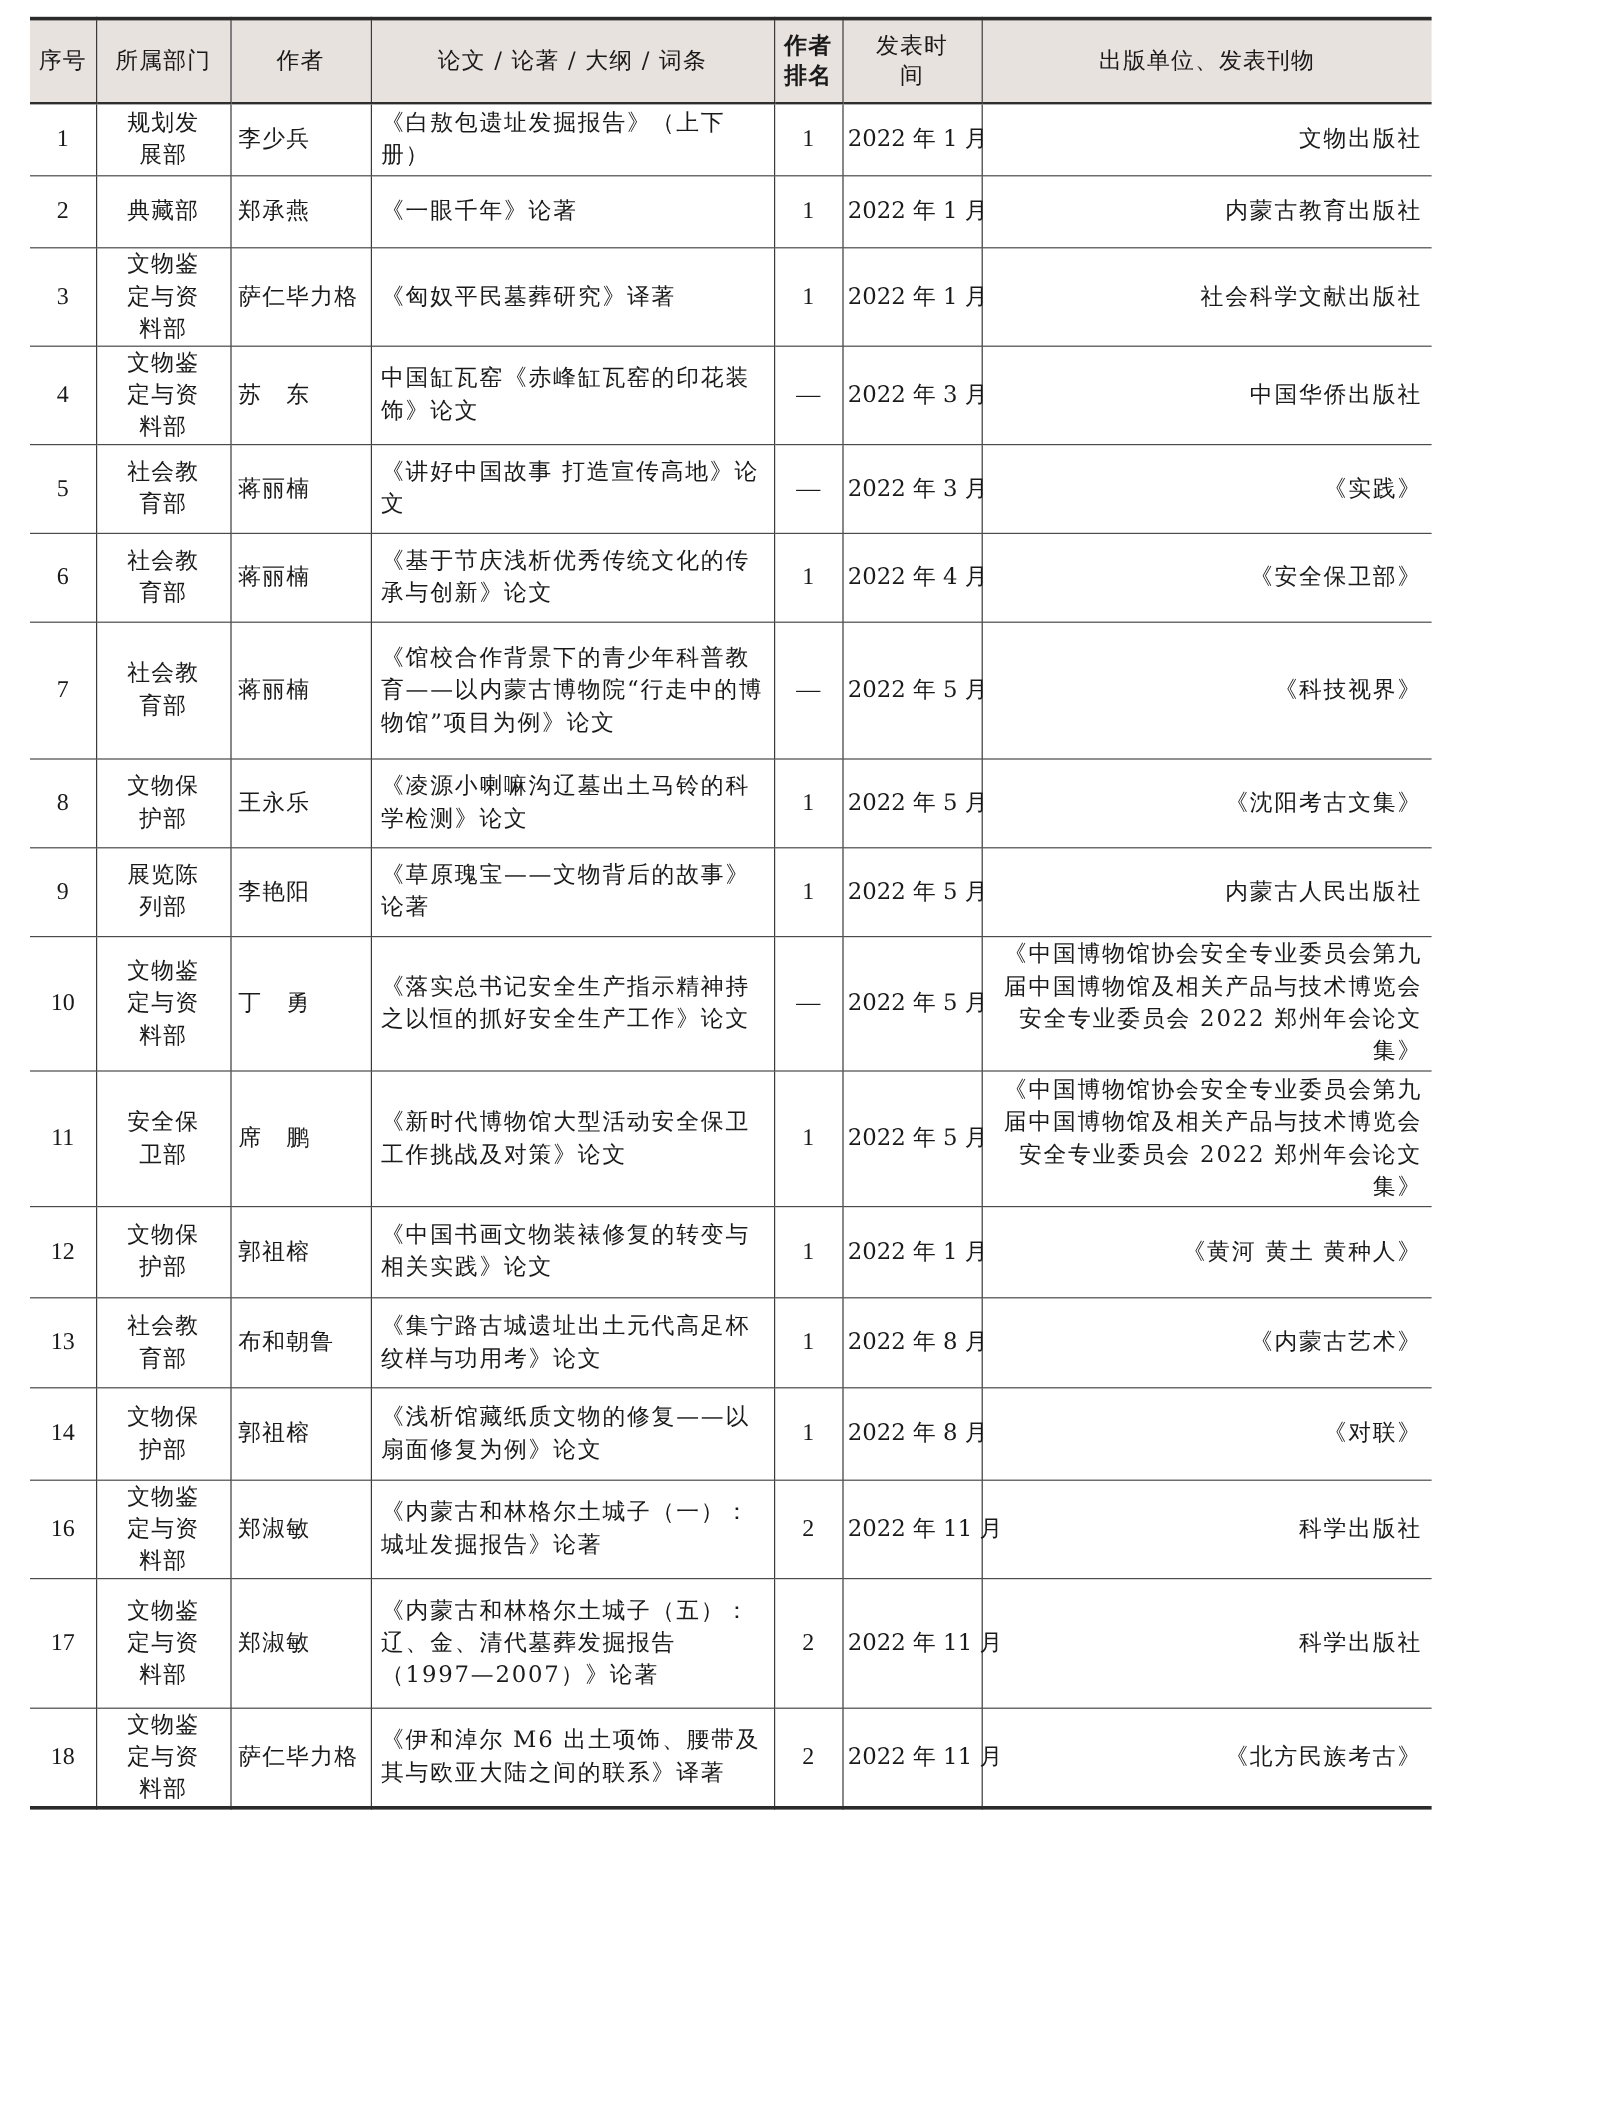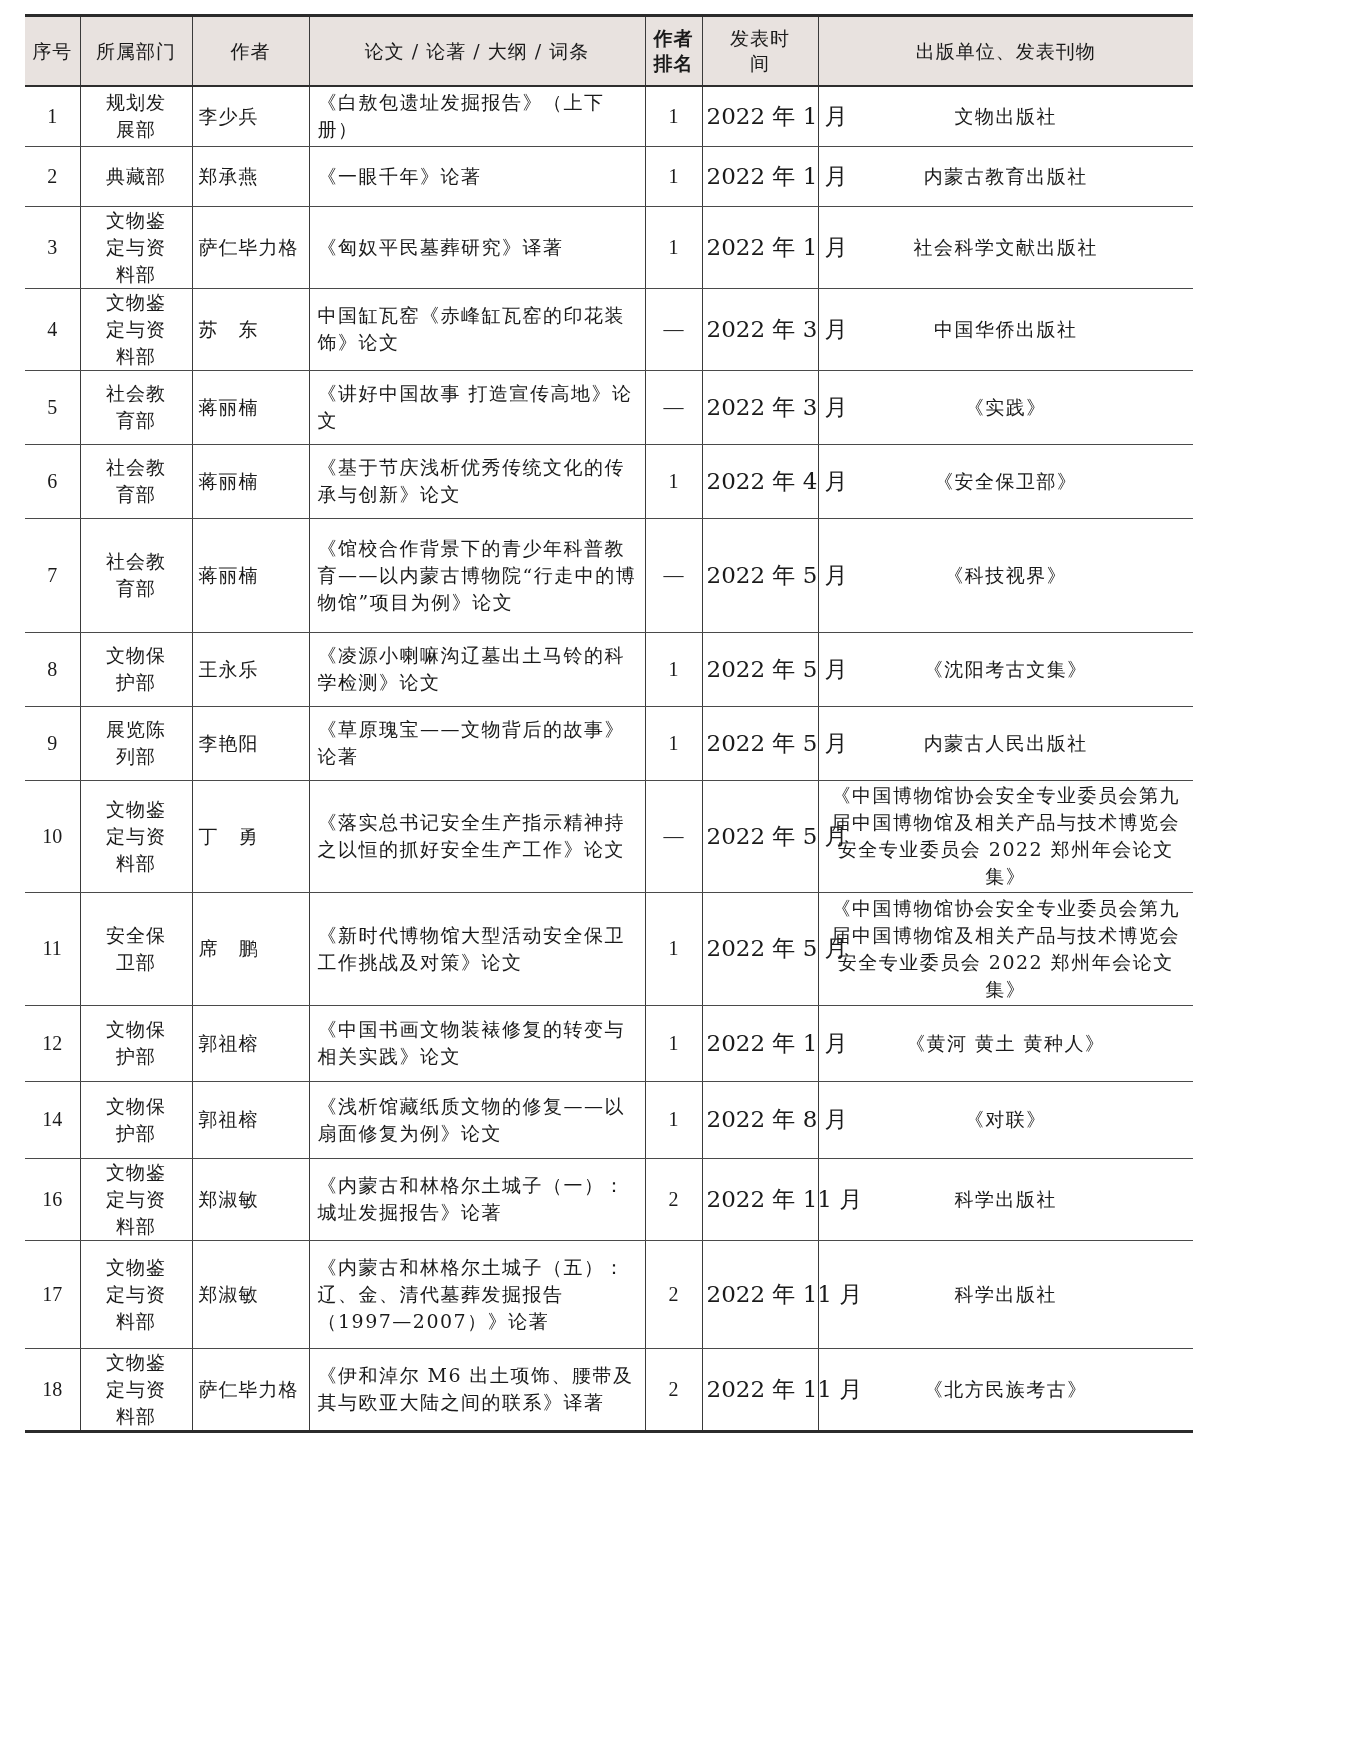--- a/index.html
+++ b/index.html
@@ -13,22 +13,22 @@
              font-size: 19px; line-height: 27px; }
     th:first-child, td:first-child { border-left: none; margin-left: 47px; }
     th:last-child, td:last-child { border-right: none; }
     thead th { background: #e8e2df; font-weight: normal; text-align: center; height: 68px;
                border-bottom: 2px solid #2e2e2e; letter-spacing: 1px; }
     td.c-idx { text-align: center; font-family: "Liberation Serif", serif; font-size: 20px; }
     td.c-dept { text-align: center; letter-spacing: 1px; padding: 0 19px; }
     td.c-author { text-align: left; letter-spacing: 1px; }
     td.c-title { text-align: left; letter-spacing: 1.5px; padding: 0 8px 0 8px; }
     td.c-rank { text-align: center; font-family: "Liberation Serif", serif; font-size: 20px; padding: 0; }
-    td.c-date { text-align: right; padding: 0 2px 0 4px; font-size: 23px; white-space: nowrap; }
-    td.c-pub { text-align: center; letter-spacing: 1.5px; padding: 0 8px; }
+    td.c-date { text-align: right; padding: 0 2px 0 4px; font-size: 19px; white-space: nowrap; }
+    td.c-pub { text-align: right; letter-spacing: 1.5px; padding: 0 8px; }
   </style>
 </head>
 <body>
 
 <div class="tbl-wrap">
   <table>
     <colgroup>
       <col style="width:55px">
       <col style="width:112px">
       <col style="width:117px">
@@ -151,20 +151,29 @@
   </tr>
         <tr style="height: 76px;">
     <td class="c-idx">12</td>
     <td class="c-dept">文物保护部</td>
     <td class="c-author">郭祖榕</td>
     <td class="c-title">《中国书画文物装裱修复的转变与相关实践》论文</td>
     <td class="c-rank">1</td>
     <td class="c-date">2022 年 1 月</td>
     <td class="c-pub">《黄河 黄土 黄种人》</td>
   </tr>
+        <tr style="height: 75px;">
+    <td class="c-idx">13</td>
+    <td class="c-dept">社会教育部</td>
+    <td class="c-author">布和朝鲁</td>
+    <td class="c-title">《集宁路古城遗址出土元代高足杯纹样与功用考》论文</td>
+    <td class="c-rank">1</td>
+    <td class="c-date">2022 年 8 月</td>
+    <td class="c-pub">《内蒙古艺术》</td>
+  </tr>
         <tr style="height: 77px;">
     <td class="c-idx">14</td>
     <td class="c-dept">文物保护部</td>
     <td class="c-author">郭祖榕</td>
     <td class="c-title">《浅析馆藏纸质文物的修复——以扇面修复为例》论文</td>
     <td class="c-rank">1</td>
     <td class="c-date">2022 年 8 月</td>
     <td class="c-pub">《对联》</td>
   </tr>
         <tr style="height: 77px;">

